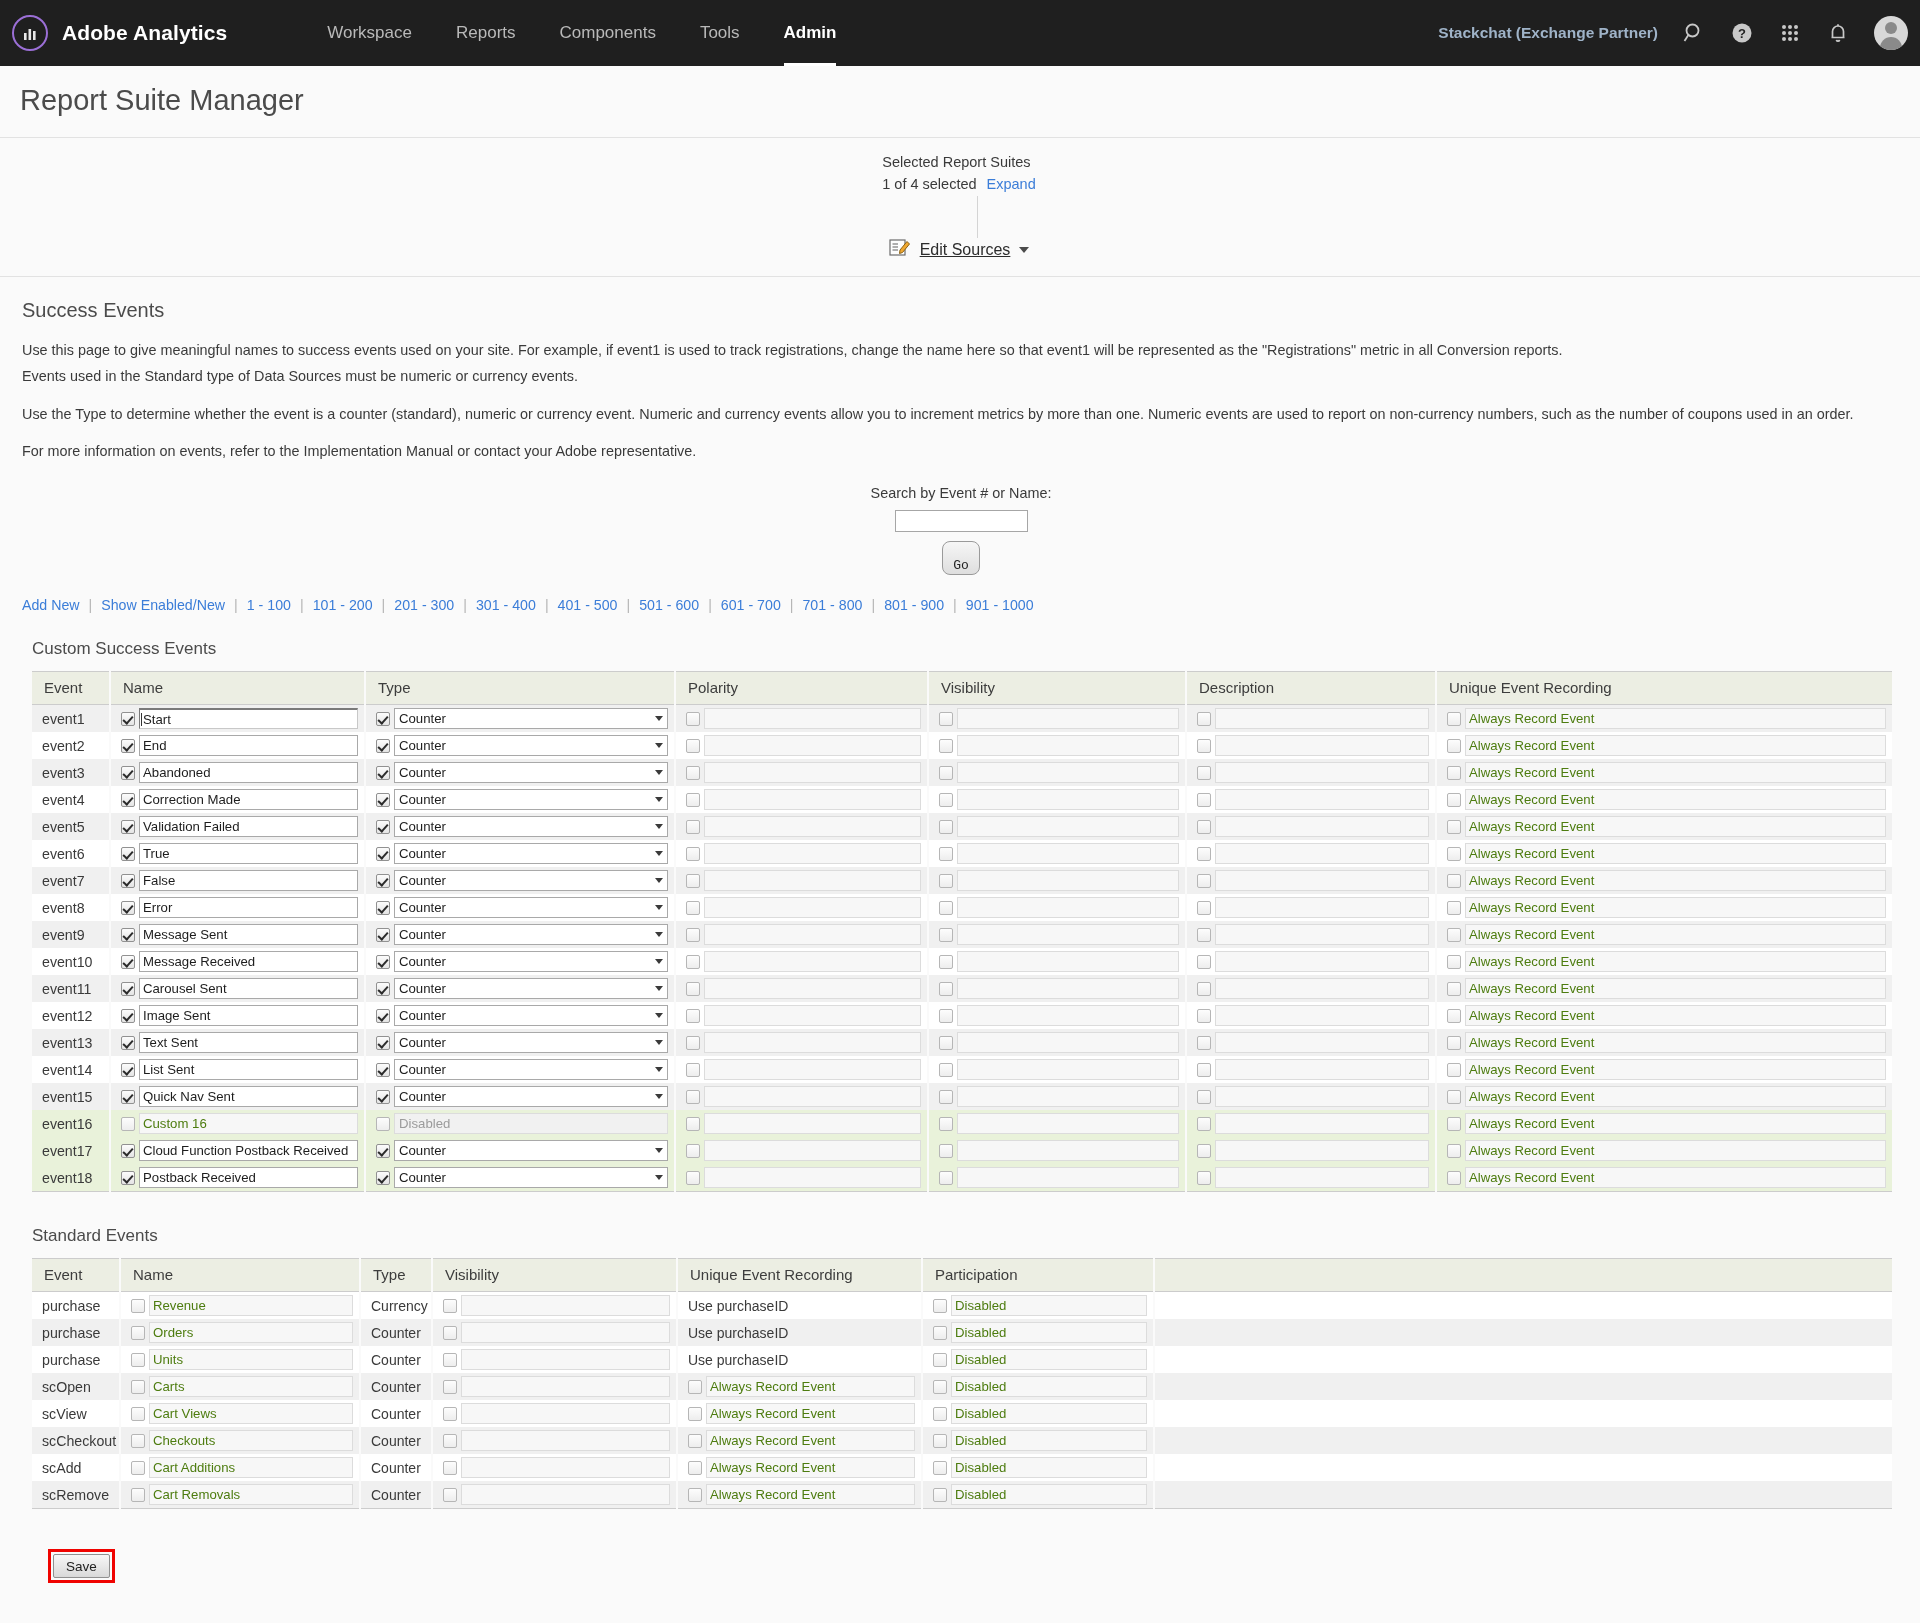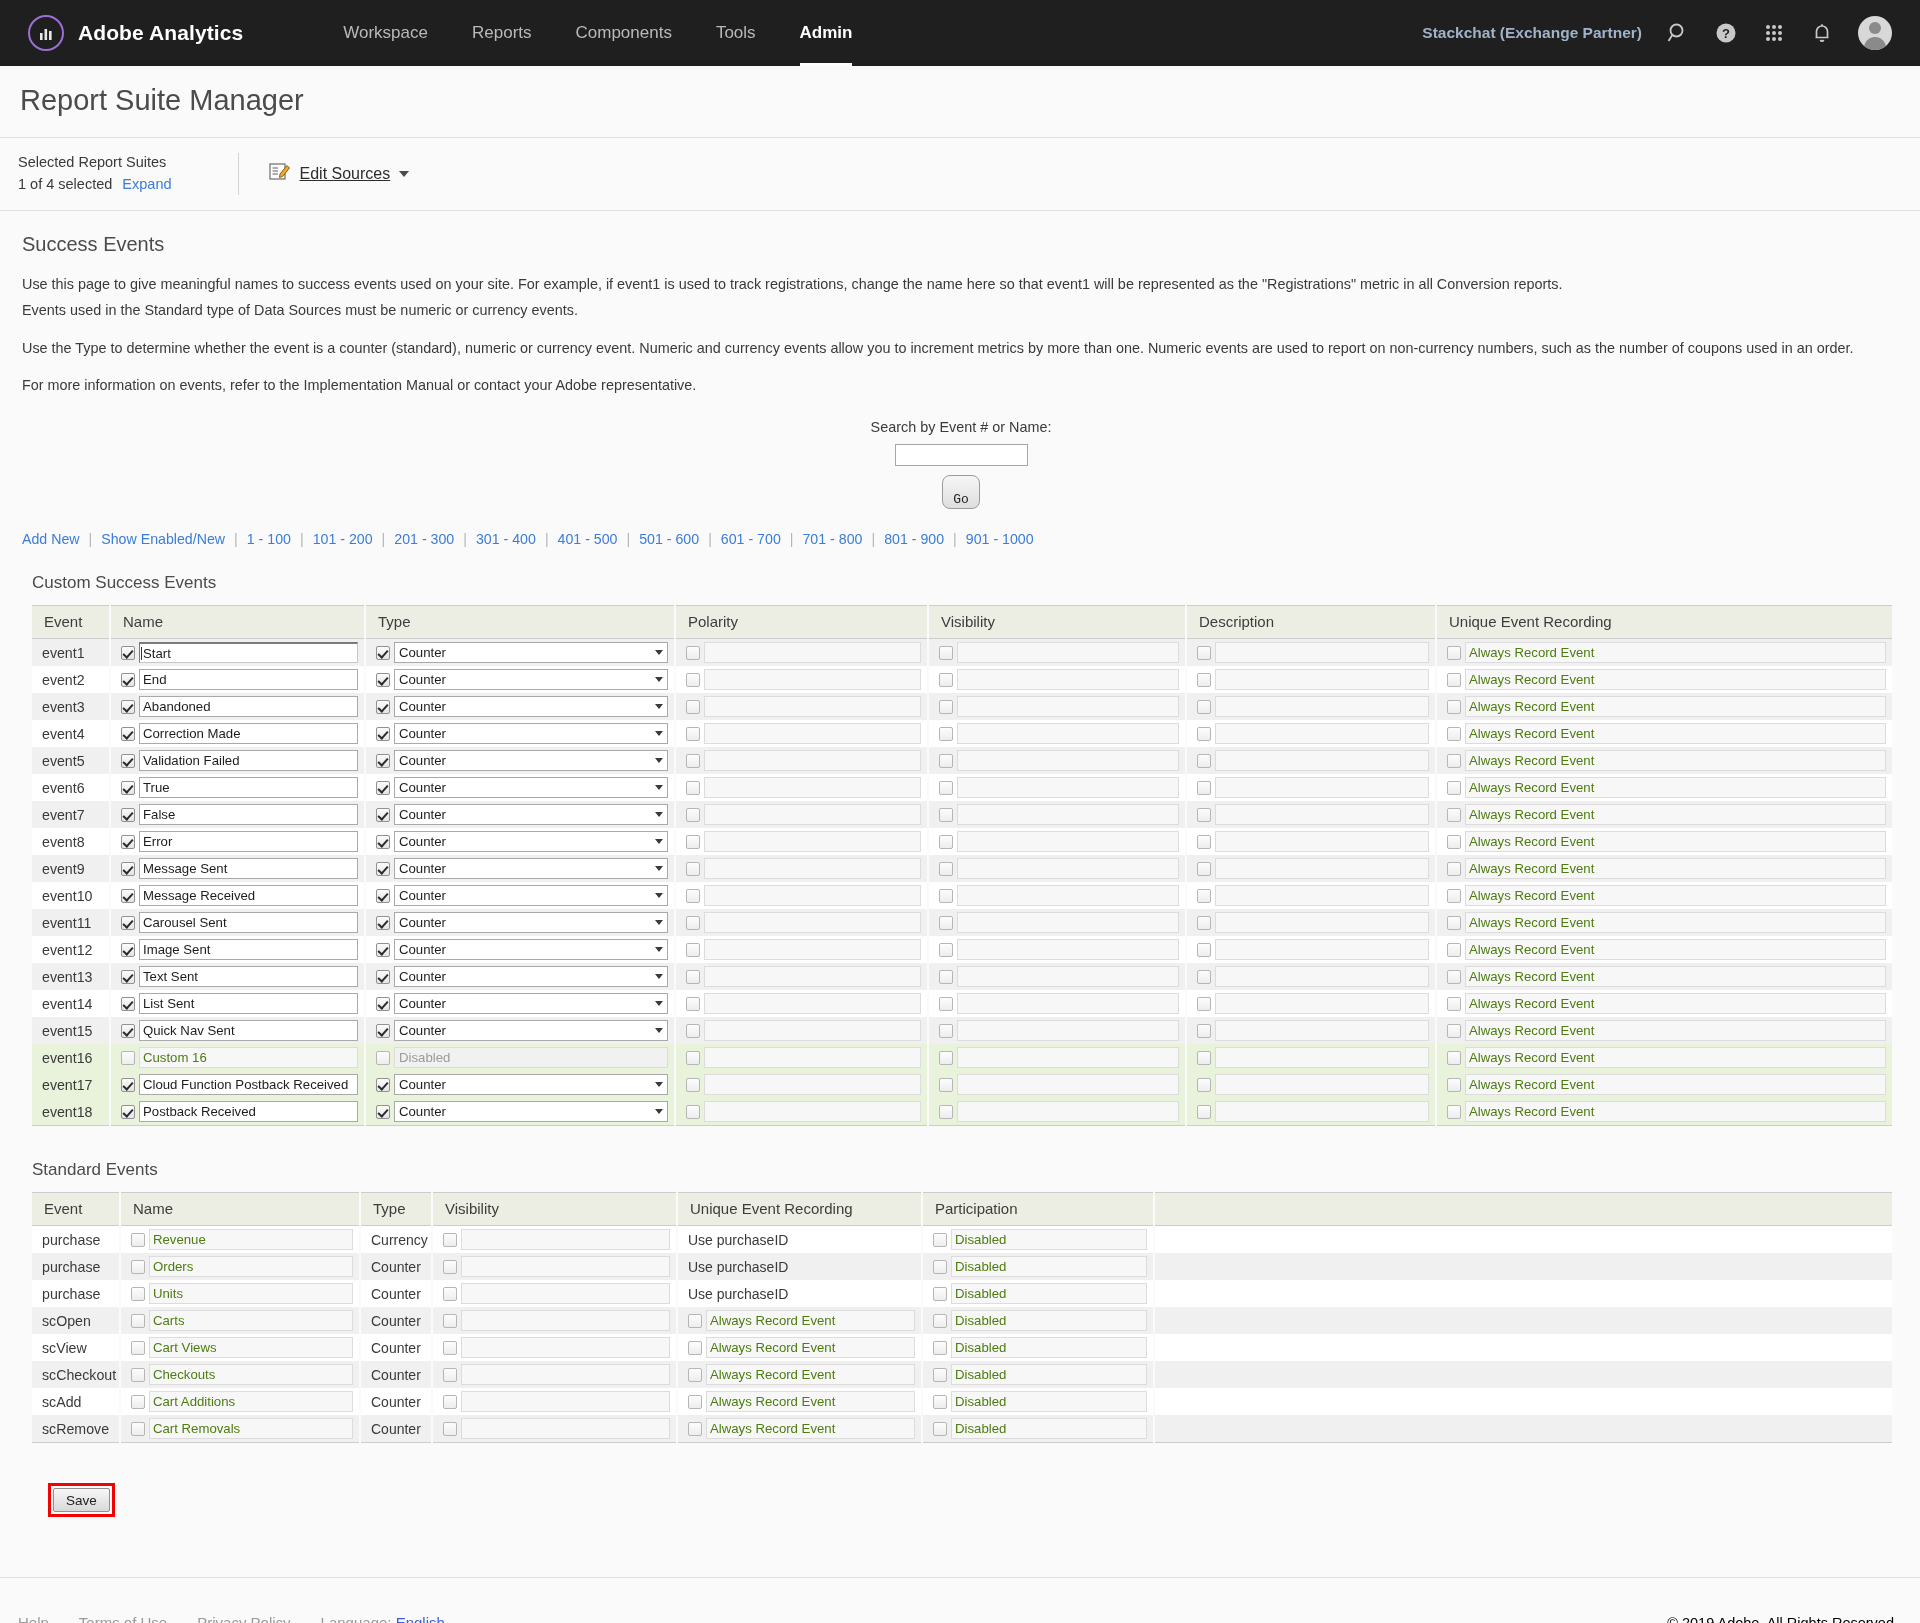--- a/index.html
+++ b/index.html
@@ -10,21 +10,21 @@
     color: #2c2c2c;
   }
   body { width: 1920px; min-height: 1623px; position: relative; }
 
   
   .topnav {
     height: 66px;
     background: #1f1f1f;
     display: flex;
     align-items: center;
-    padding: 0 28px;
+    padding: 0 12px;
     position: relative;
   }
   .brand { display: flex; align-items: center; gap: 14px; }
   .brand-logo {
     width: 36px; height: 36px; border-radius: 50%;
     border: 2px solid #9b6fd6;
     display: flex; align-items: center; justify-content: center;
   }
   .brand-name {
     color: #ffffff; font-size: 21px; font-weight: bold; letter-spacing: .1px;
@@ -61,21 +61,21 @@
   
   .page-title-bar {
     background: #fafafa; padding: 18px 20px 20px 20px;
     border-bottom: 1px solid #e2e2e2;
   }
   .page-title { font-size: 29px; font-weight: normal; color: #4b4b4b; }
 
   
   .suite-bar {
     display: flex; align-items: center; padding: 14px 20px 14px 18px;
-    border-bottom: 1px solid #e2e2e2; background: #fafafa;
+    border-bottom: 1px solid #e2e2e2; background: #fafafa; flex-direction: column;
   }
   .suite-info { font-size: 14.5px; line-height: 1.5; color: #3a3a3a; }
   .suite-line2 { display: flex; gap: 10px; }
   .link { color: #3b7dd8; cursor: pointer; }
   .suite-sep { width: 1px; height: 42px; background: #d4d4d4; margin: 0 30px 0 66px; }
   .edit-settings { display: flex; align-items: center; gap: 9px; cursor: pointer; }
   .edit-settings-label {
     font-size: 16px; color: #2c2c2c; text-decoration: underline;
   }
   .caret-down {

